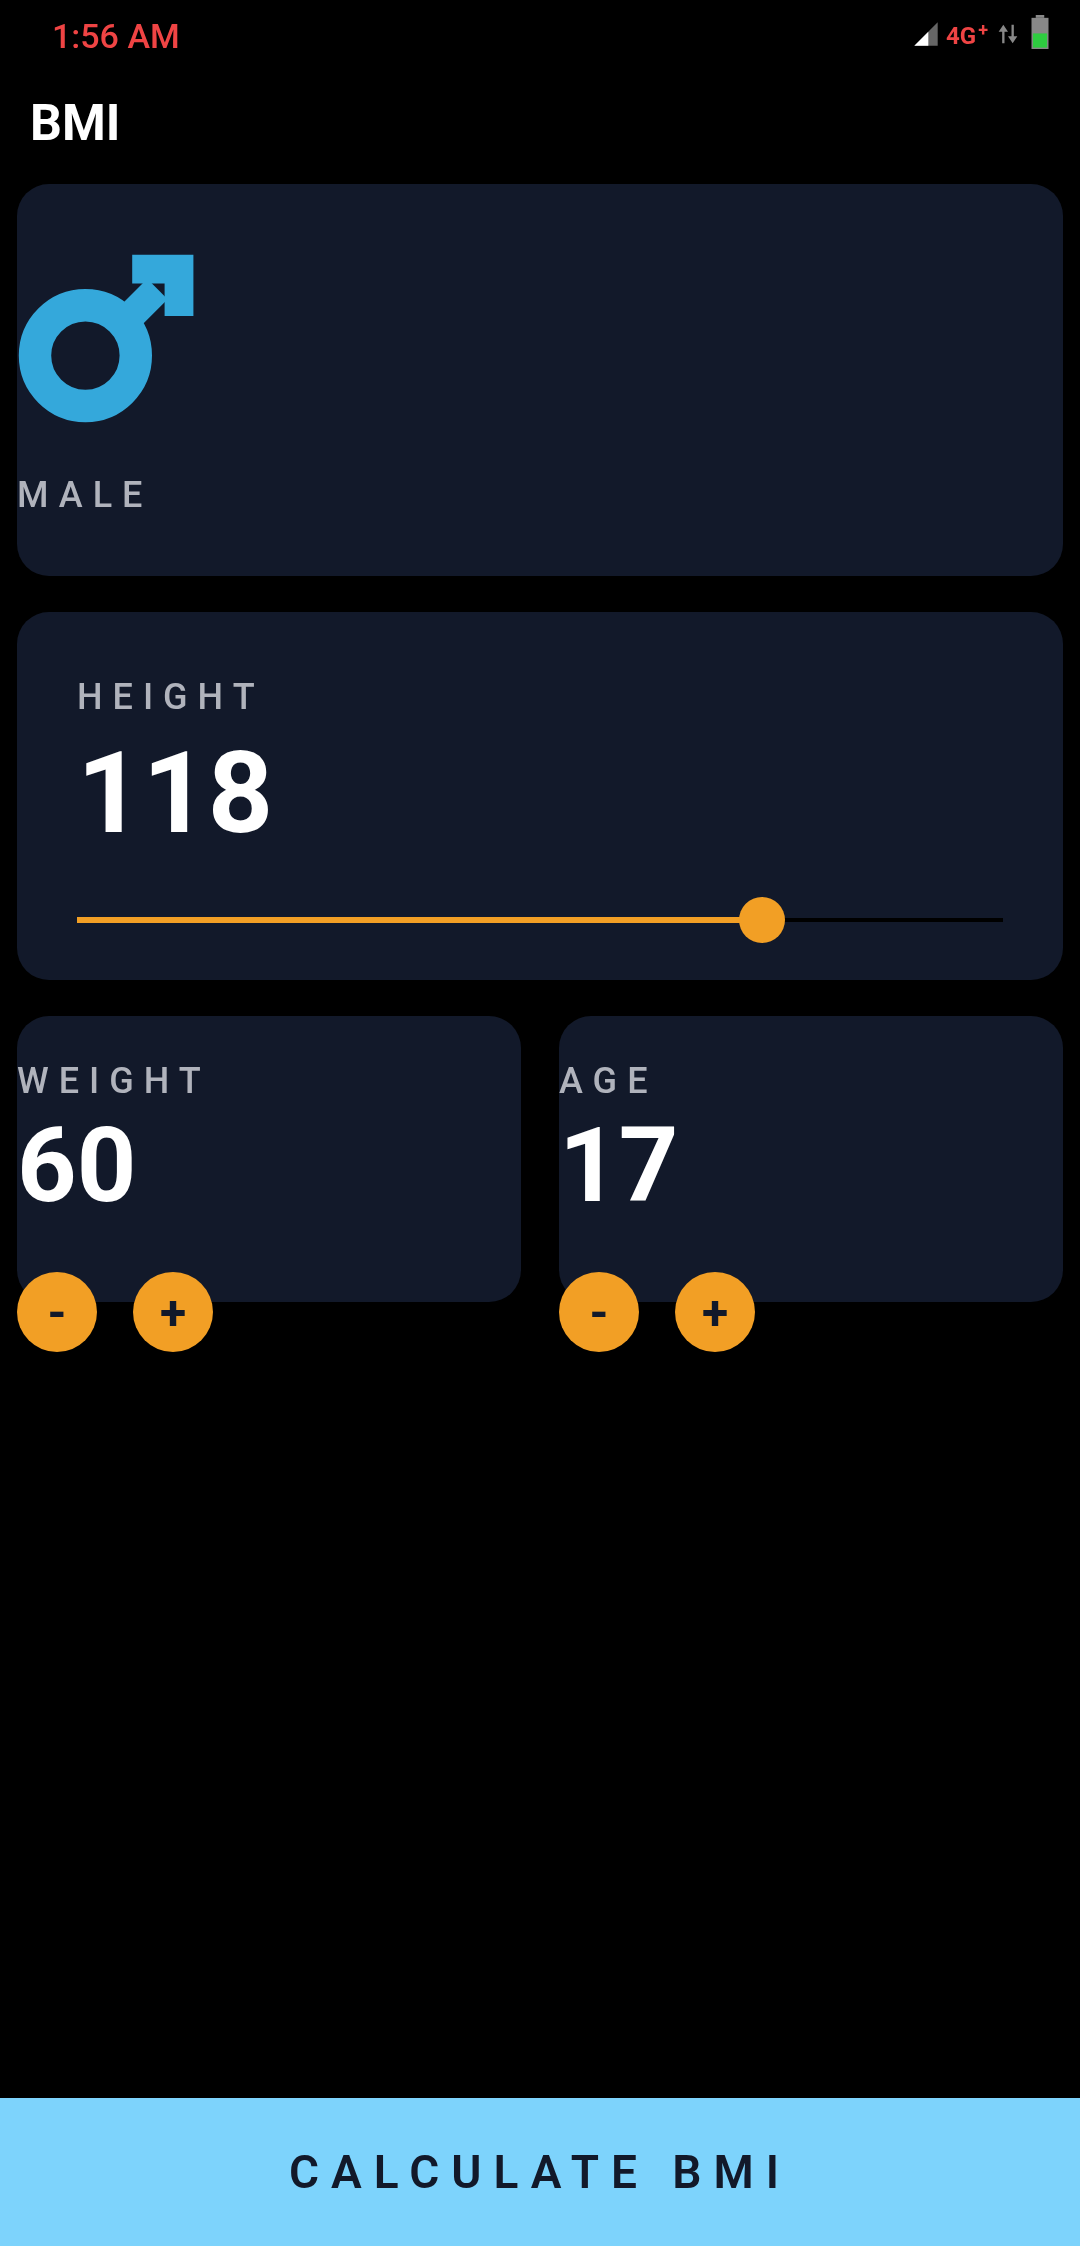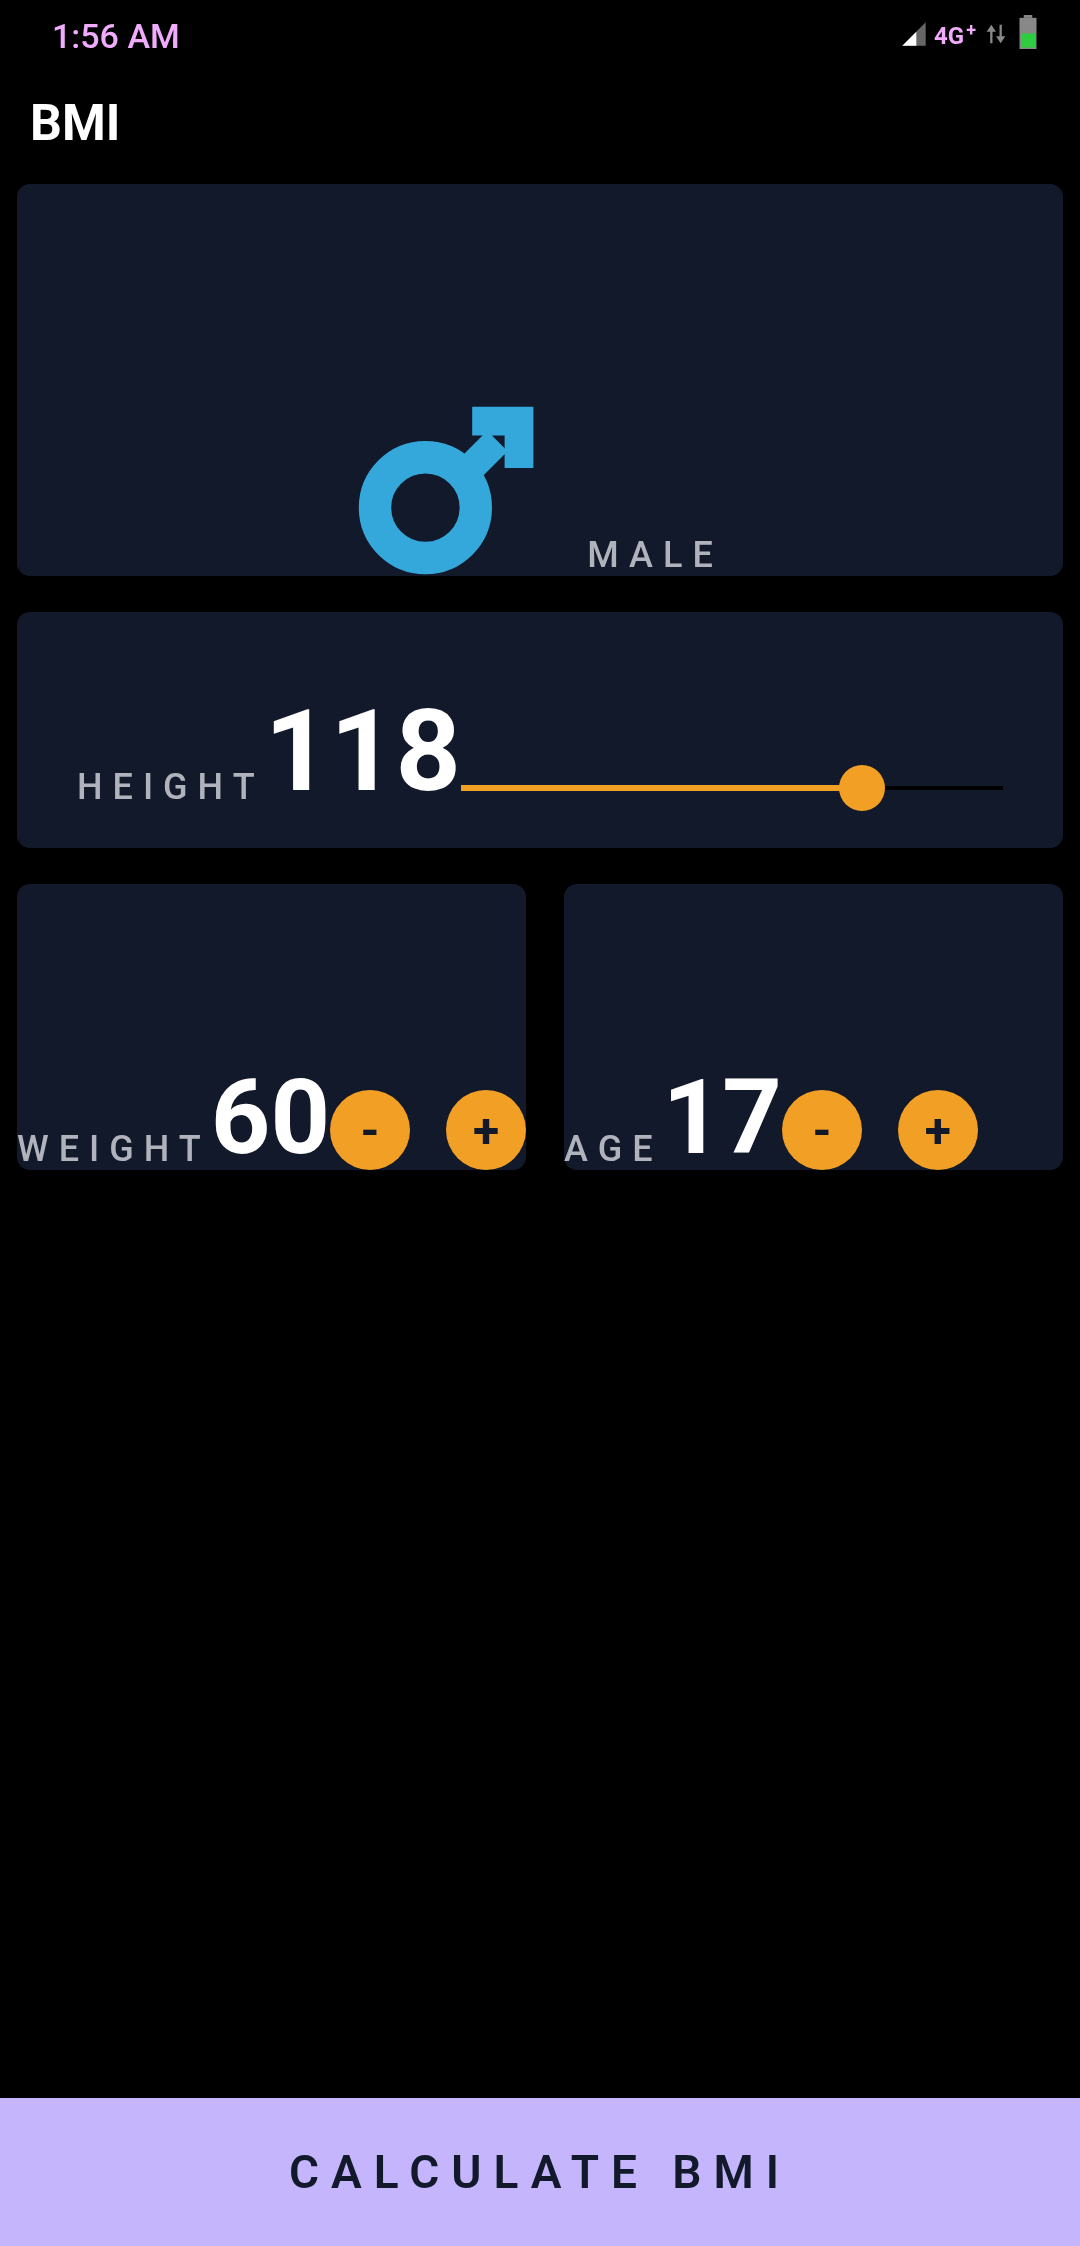--- a/index.html
+++ b/index.html
@@ -1,37 +1,37 @@
 <!DOCTYPE html>
 <html><head>
 <meta charset="utf-8">
 <style>
   * { margin:0; padding:0; box-sizing:border-box; font-family: Roboto, -apple-system, "Segoe UI", Arial, sans-serif; }
   html, body { width:1080px; height:2246px; background:#000; overflow:hidden; }
-  .status-bar { height:72px; display:flex; justify-content:space-between; align-items:center; padding:0 40px 0 52px; color:#f0abfc; font-size:34px; }
+  .status-bar { height:72px; display:flex; justify-content:space-between; align-items:center; padding:0 28px 0 52px; color:#ef4444; font-size:34px; }
   .status-left { font-weight:500; }
   .status-right { display:flex; align-items:center; gap:6px; }
   .app-title { color:#fff; font-size:50px; font-weight:700; padding:22px 41px 32px 30px; }
   .content { padding:0 17px; display:flex; flex-direction:column; gap:36px; }
   .row { display:flex; gap:38px; }
-  .card { background:#12192a; border-radius:13px; flex:1; display:flex; flex-direction:row; align-items:flex-end; }
+  .card { background:#12192a; border-radius:32px; flex:1; display:flex; flex-direction:column; align-items:flex-start; }
   .gender-card { height:392px; justify-content:center; gap:50px; }
   .gender-icon { width:180px; height:180px; }
   .card-label { color:#b0b3bc; font-size:36px; letter-spacing:10px; font-weight:500; }
   .height-card { height:344px; padding:64px 60px 40px 60px; }
   .big-num { color:#fff; font-size:114px; font-weight:700; line-height:1; margin-top:18px; }
   .slider-wrap { width:100%; margin-top:50px; position:relative; height:40px; }
   .slider-track-bg { position:absolute; left:0; right:0; top:50%; height:4px; background:#000; transform:translateY(-50%); }
   .slider-track-fill { position:absolute; left:0; top:50%; height:6px; background:#f29f25; transform:translateY(-50%); }
   .slider-thumb { position:absolute; top:50%; width:46px; height:46px; background:#f29f25; border-radius:50%; transform:translate(-50%,-50%); }
   .small-card { height:286px; padding:44px 0 0 0; }
   .small-num { color:#fff; font-size:104px; font-weight:700; line-height:1; margin-top:12px; }
   .btn-row { display:flex; gap:36px; margin-top:54px; }
   .round-btn { width:80px; height:80px; border-radius:50%; background:#f29f25; color:#12192a; display:flex; align-items:center; justify-content:center; font-size:48px; font-weight:700; cursor:pointer; }
-  .calc-bar { position:absolute; left:0; bottom:0; width:1080px; height:148px; background:#c4b5fd; display:flex; align-items:center; justify-content:center; }
+  .calc-bar { position:absolute; left:0; bottom:0; width:1080px; height:148px; background:#7dd3fc; display:flex; align-items:center; justify-content:center; }
   .calc-text { color:#12192a; font-size:46px; font-weight:600; letter-spacing:12px; }
 </style>
 </head>
 <body>
 
 <div class="status-bar">
   <div class="status-left">1:56 AM</div>
   <div class="status-right">
     <span>
       <svg width="28" height="28" viewBox="0 0 24 24">

